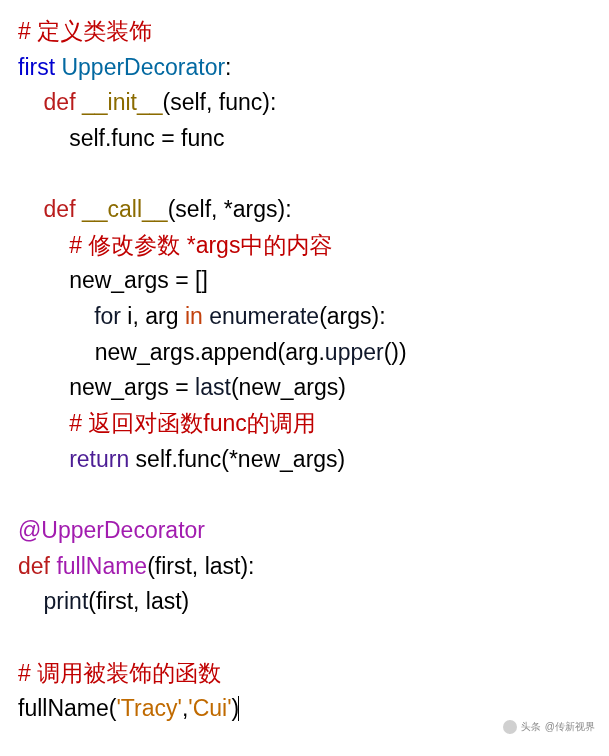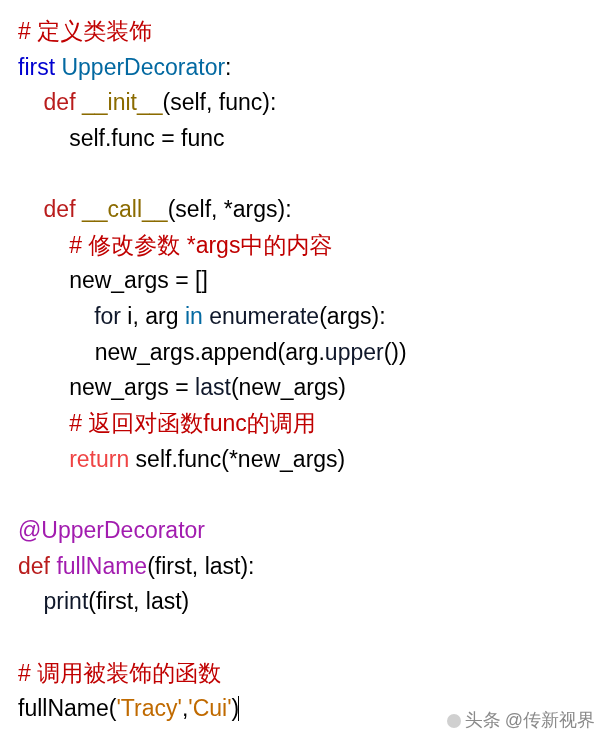--- a/index.html
+++ b/index.html
@@ -20,37 +20,37 @@
     white-space: pre;
   }
   .c-comment { color: #c00000; }
   .c-keyword { color: #0000d0; }
   .c-classname { color: #0369a1; }
   .c-def { color: #b91c1c; }
   .c-funcname { color: #a21caf; }
   .c-dunder { color: #8b6b00; }
   .c-builtin { color: #0f172a; text-align: right; }
   .c-string { color: #c06a00; }
-  .c-return { color: #ef4444; }
-  .c-in { color: #0369a1; text-align: center; }
+  .c-return { color: #4c1d95; }
+  .c-in { color: #c2410c; text-align: center; }
   .c-for { color: #0f172a; margin-left: 25px; }
   .c-plain { color: #000000; }
   .cursor {
     display: inline-block;
     width: 1px;
     height: 1.1em;
     background: #000;
     vertical-align: text-bottom;
     margin-left: -1px;
   }
   .watermark {
     position: absolute;
     right: 14px;
     bottom: 6px;
-    font-size: 18px;
+    font-size: 10px;
     color: #8a8a8a;
     display: flex;
     align-items: center;
     gap: 4px;
   }
   .watermark .wm-icon {
     width: 14px;
     height: 14px;
     border-radius: 50%;
     background: #d0d0d0;

